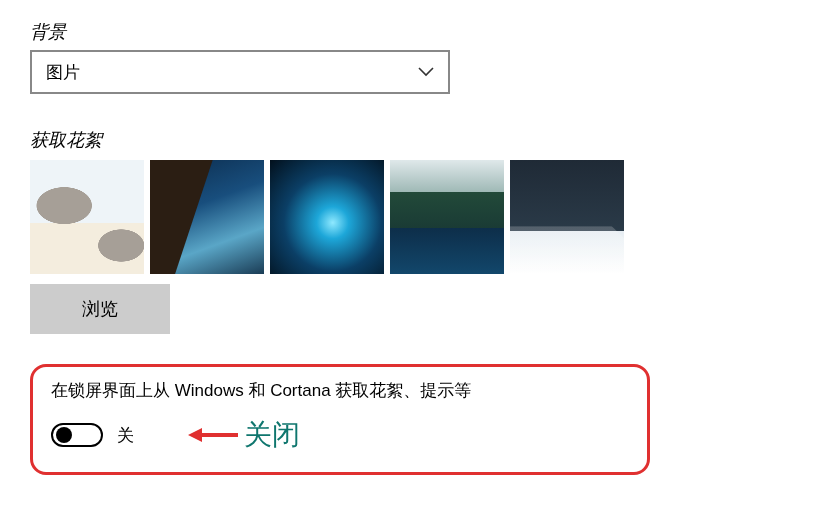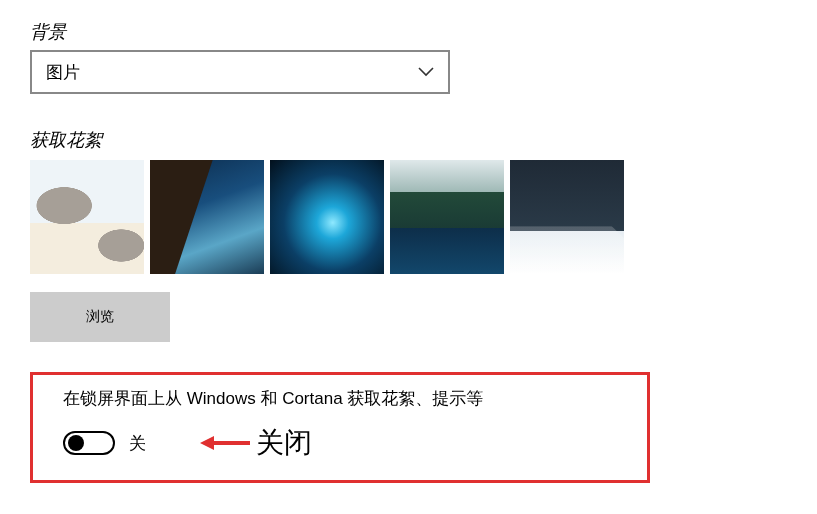--- a/index.html
+++ b/index.html
@@ -63,30 +63,30 @@
   .t2::before{content:"";position:absolute;left:0;top:0;width:55%;height:100%;background:#2b1e13;clip-path:polygon(0 0,100% 0,40% 100%,0 100%);}
   .t3 { background: radial-gradient(circle at 55% 55%, #8fe9ff 0%, #1da7d9 18%, #0b3f66 55%, #02101c 100%); }
   .t4 { background: linear-gradient(180deg,#dfe8ea 0%, #9fb9b6 28%, #224a39 28%, #1a3b35 60%, #0d2e4a 60%, #12476b 100%); }
   .t5 { background: linear-gradient(180deg,#1f2a36 0%, #2a3a48 62%, #e6edf2 62%, #ffffff 100%); }
   .t5::before{content:"";position:absolute;left:0;bottom:0;width:100%;height:70%;background:linear-gradient(180deg,transparent 0%, transparent 40%, rgba(255,255,255,.2) 41%);clip-path:polygon(0 10%,60% 0,100% 55%,100% 100%,0 100%);}
   .browse-btn {
     width: 140px;
     height: 50px;
     background: #ccc;
     border: none;
-    font-size: 14px;
+    font-size: 18px;
     font-family: inherit;
     cursor: pointer;
-    margin-top: 8px;
+    margin-top: 0;
   }
   .highlight-box {
     margin-top: 30px;
     border: 3px solid #e03030;
-    border-radius: 0;
-    padding: 12px 30px 18px;
+    border-radius: 16px;
+    padding: 12px 18px 18px;
     width: 620px;
     position: relative;
   }
   .toggle-label {
     font-size: 17px;
     margin-bottom: 14px;
   }
   .toggle-row {
     display: flex;
     align-items: center;
@@ -112,21 +112,21 @@
   .annotation {
     display: flex;
     align-items: center;
     gap: 6px;
     margin-left: 40px;
   }
   .arrow {
     width: 50px; height: 20px;
   }
   .annotation-text {
-    color: #000000;
+    color: #0f766e;
     font-size: 28px;
     font-weight: 400;
   }
 </style>
 </head>
 <body>
 
 
 
 

